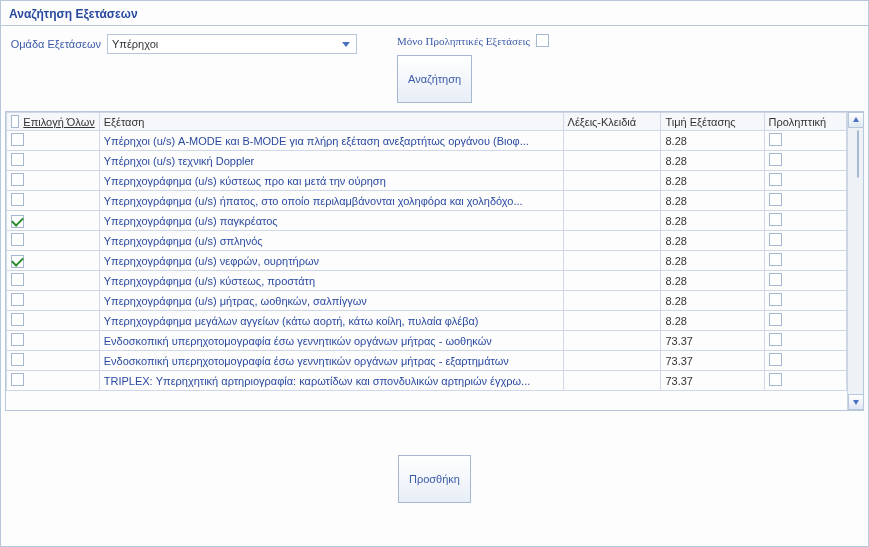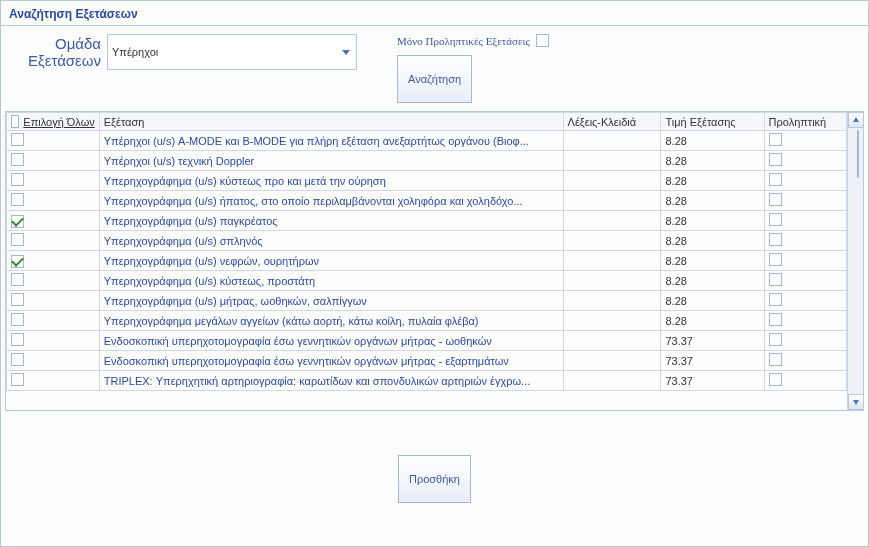--- a/index.html
+++ b/index.html
@@ -41,25 +41,25 @@
   }
   .filter-row {
     display: flex;
     align-items: center;
     gap: 6px;
   }
   .filter-label {
     width: 92px;
     text-align: right;
     color: #3a5aa8;
-    font-size: 15px;
+    font-size: 11px;
   }
   .select-wrap {
     width: 250px;
-    height: 36px;
+    height: 20px;
     border: 1px solid #b8c8dc;
     background: #fff;
     display: flex;
     align-items: center;
     justify-content: space-between;
     padding: 0 2px 0 4px;
     cursor: pointer;
   }
   .select-val { color: #333; }
   .select-arrow {

